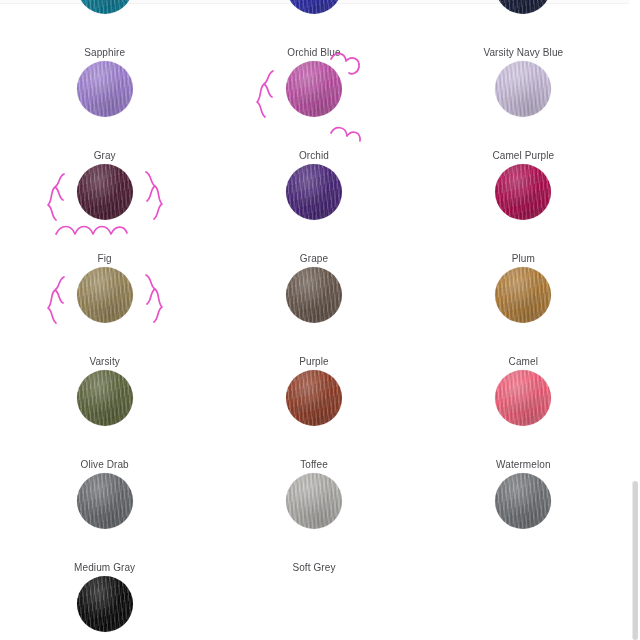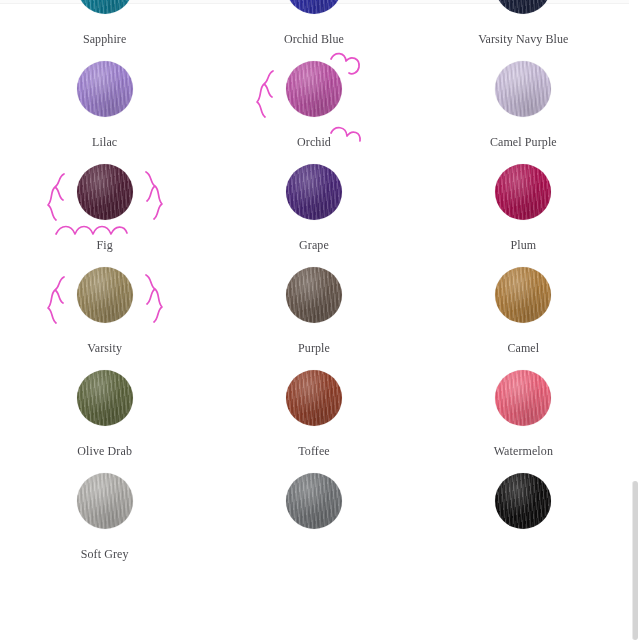--- a/index.html
+++ b/index.html
@@ -90,28 +90,27 @@
     content: "";
     position: absolute;
     inset: 0;
     border-radius: 50%;
     background:
       radial-gradient(ellipse 58% 72% at 38% 28%, rgba(255,255,255,0.22), rgba(255,255,255,0) 68%),
       radial-gradient(ellipse 95% 95% at 62% 88%, rgba(0,0,0,0.16), rgba(0,0,0,0) 70%);
   }
 
   .swatch-label {
-    margin-top: 18px;
-    font-size: 12px;
+    margin-top: 32px;
+    font-size: 10px;
     line-height: 14px;
     color: #4a4a4f;
     letter-spacing: 0.1px;
     text-align: center;
     white-space: nowrap;
-    font-family: Liberation Serif, serif;
   }
 
   
   .annotation-layer {
     position: absolute;
     left: 50%;
     top: -20px;
     width: 150px;
     height: 112px;
     margin-left: -75px;
@@ -167,21 +166,21 @@
     <div class="swatch-cell">
       <div class="swatch-disc-wrap">
         <div class="swatch-disc" title="Varsity Navy Blue" style="background: rgb(29, 36, 64);"></div>
       </div>
       <div class="swatch-label">Varsity Navy Blue</div>
     </div>
     <div class="swatch-cell">
       <div class="swatch-disc-wrap">
         <div class="swatch-disc" title="Lilac" style="background: rgb(163, 133, 214);"></div>
       </div>
-      <div class="swatch-label">Lilac</div>
+      <div class="swatch-label">Gray</div>
     </div>
     <div class="swatch-cell">
       <div class="swatch-disc-wrap">
         <div class="swatch-disc" title="Orchid" style="background: rgb(194, 87, 171);"></div>
         <div class="annotation-layer">
           <svg viewBox="0 0 150 112" xmlns="http://www.w3.org/2000/svg">
             <path class="ann-stroke" d="M 34 30 C 28 33, 30 40, 25 43 C 30 46, 28 53, 33 56 M 25 43 C 20 47, 23 56, 18 61 C 23 64, 21 72, 26 76"></path>
             <path class="ann-stroke" d="M 92 18 C 96 10, 106 11, 107 20 M 107 20 C 112 14, 121 17, 120 26 C 119 32, 113 34, 110 32"></path>
             <path class="ann-stroke" d="M 92 92 C 96 84, 107 85, 108 95 M 108 95 C 113 88, 122 91, 121 100"></path>
           </svg>
@@ -257,20 +256,26 @@
       <div class="swatch-label">Toffee</div>
     </div>
     <div class="swatch-cell">
       <div class="swatch-disc-wrap">
         <div class="swatch-disc" title="Watermelon" style="background: rgb(244, 102, 127);"></div>
       </div>
       <div class="swatch-label">Watermelon</div>
     </div>
     <div class="swatch-cell">
       <div class="swatch-disc-wrap">
+        <div class="swatch-disc" title="Medium Gray" style="background: rgb(110, 113, 116);"></div>
+      </div>
+      <div class="swatch-label">Medium Gray</div>
+    </div>
+    <div class="swatch-cell">
+      <div class="swatch-disc-wrap">
         <div class="swatch-disc" title="Soft Grey" style="background: rgb(181, 179, 175);"></div>
       </div>
       <div class="swatch-label">Soft Grey</div>
     </div>
     <div class="swatch-cell">
       <div class="swatch-disc-wrap">
         <div class="swatch-disc" title="" style="background: rgb(118, 121, 124);"></div>
       </div>
     </div>
     <div class="swatch-cell">

